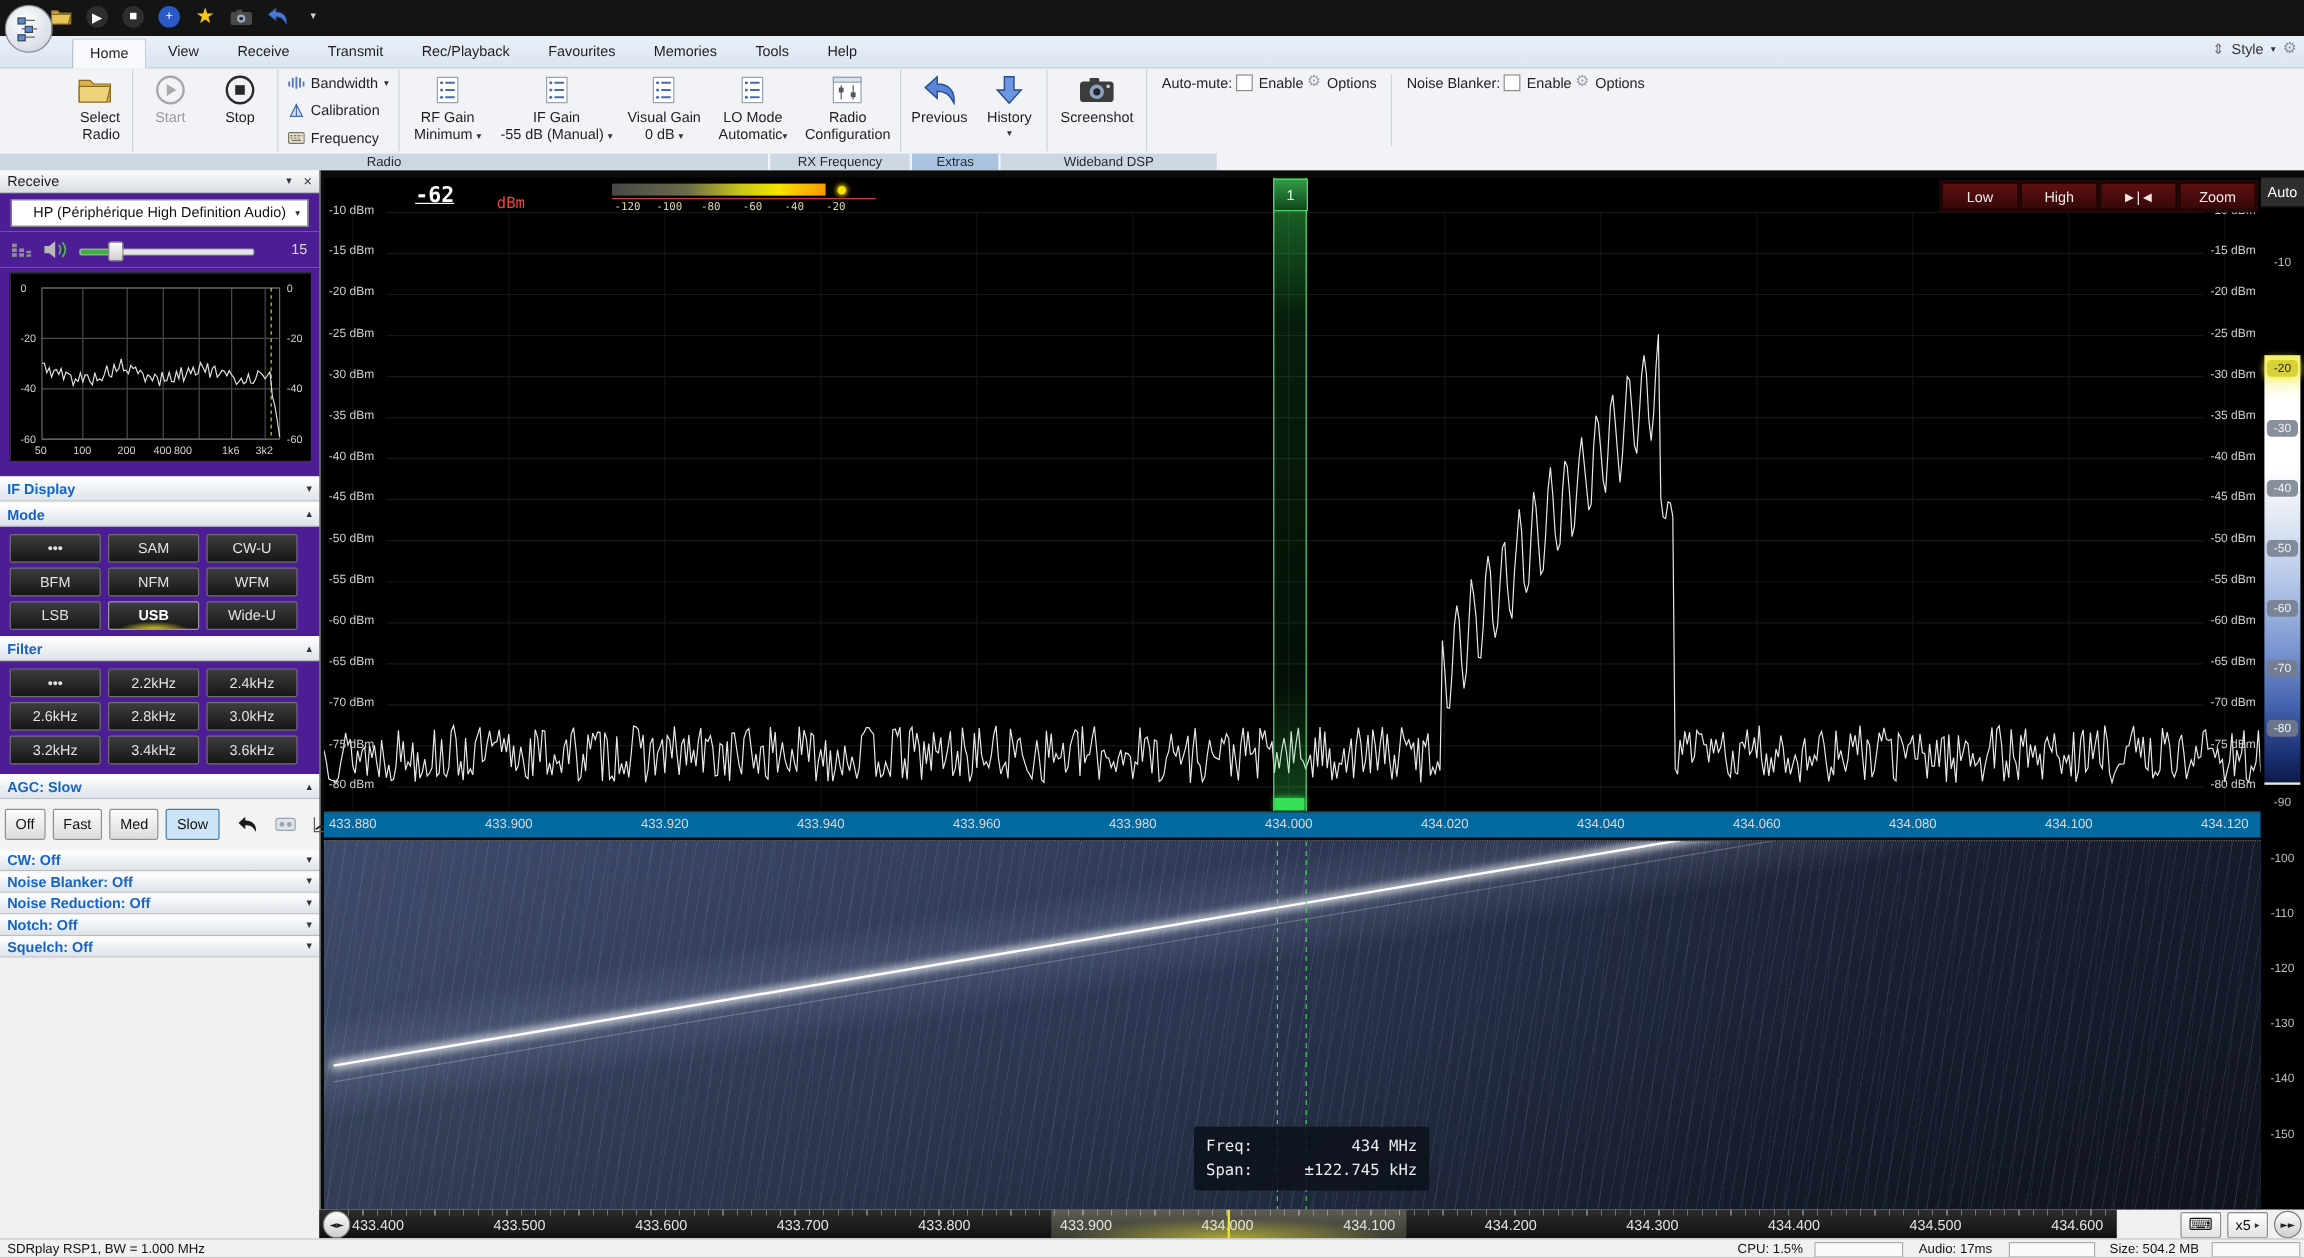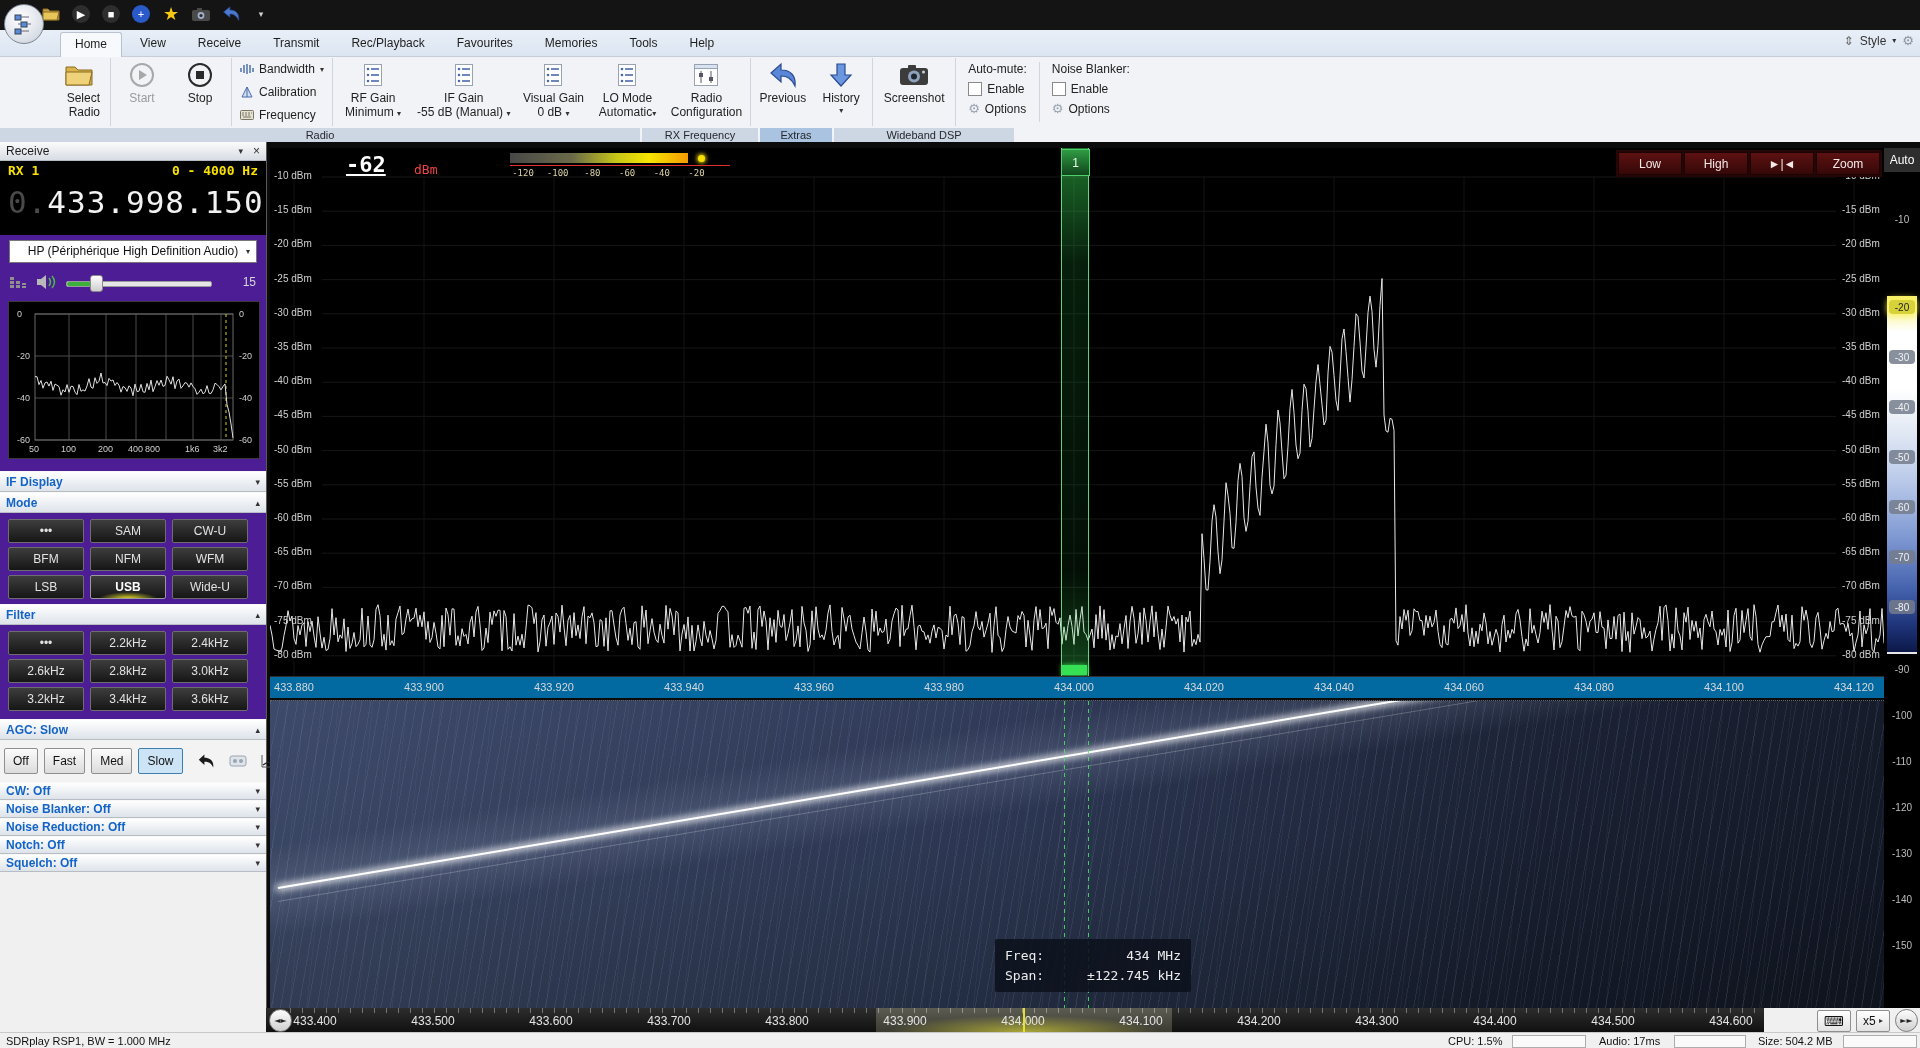--- a/index.html
+++ b/index.html
@@ -35,21 +35,21 @@
   .bigbtn.disabled{color:#9a9a9a;}
   .smallcol{display:flex;flex-direction:column;justify-content:center;gap:3px;padding:0 6px;}
   .smallbtn{display:flex;align-items:center;gap:5px;height:20px;color:#1e1e1e;white-space:nowrap;}
   .drop{font-size:8px;color:#333;font-family:"DejaVu Sans",sans-serif;}
   .grouplabels{position:absolute;left:0;top:98px;height:14px;width:1920px;display:flex;}
   .glabel{background:#cdd7e4;color:#25282e;font-size:11px;text-align:center;line-height:14px;
           border-right:2px solid #f1f3f7;}
   .glabel.hl{background:#a9c3e0;}
   .cb{width:12px;height:12px;border:1px solid #8a8a8a;background:#fff;display:inline-block;}
   .gear{font-family:"DejaVu Sans",sans-serif;color:#9aa3ad;font-size:13px;}
-  .wdsp-col{display:flex;flex-direction:column;gap:3px;padding:4px 10px 0 10px;}
+  .wdsp-col{display:flex;gap:3px;padding:4px 10px 0 10px;}
   .wdsp-row{display:flex;align-items:center;gap:5px;height:17px;}
 
   
   .main-bg{position:absolute;left:266px;top:142px;width:1654px;height:866px;background:#0b0b0b;}
 
   
   .left-panel{position:absolute;left:0;top:142px;width:266px;height:890px;background:#f0f0f0;
               border-right:1px solid #5a5a5a;display:flex;flex-direction:column;}
   .panel-hdr{height:18px;background:linear-gradient(#fbfbfb,#d8dde4);border-bottom:1px solid #b5bac2;
              display:flex;align-items:center;padding:0 6px;color:#1d1d1d;}
@@ -87,21 +87,21 @@
          background:radial-gradient(ellipse at center,rgba(255,244,40,.95),rgba(255,244,40,0) 70%);}
   .agc-body{height:42px;background:#f3f3f3;display:flex;align-items:center;padding:0 4px;gap:5px;}
   .ltbtn{height:24px;padding:0 8px;background:linear-gradient(#fbfbfb,#dcdcdc);border:1px solid #8f8f8f;
          border-radius:2px;display:flex;align-items:center;justify-content:center;color:#111;}
   .ltbtn.active{background:#cde4f7;border-color:#3c7fb1;}
   .agc-ico{margin-left:8px;display:flex;align-items:center;}
   .filler{flex:1;background:#f0f0f0;}
 
   
   .spectrum{position:absolute;left:270px;top:148px;width:1614px;height:550px;background:#000;overflow:hidden;}
-  .meter-val{position:absolute;left:76px;top:4px;color:#fff;font-size:22px;font-weight:bold;text-decoration:underline;}
+  .meter-val{position:absolute;left:76px;top:4px;color:#fff;font-size:18px;font-weight:bold;text-decoration:underline;}
   .meter-unit{position:absolute;left:144px;top:14px;color:#ef4444;font-size:13px;}
   .meter-bar{position:absolute;left:98px;top:5px;width:178px;height:10px;
              background:linear-gradient(90deg,#474747 0%,#6b6b4a 35%,#c8c518 60%,#f6e400 78%,#f49b00 100%);}
   .meter-dot{position:absolute;left:286px;top:7px;width:7px;height:7px;border-radius:50%;background:#f8e000;
              box-shadow:0 0 4px 1px #f8e000;}
   .meter-line{position:absolute;left:98px;top:17px;width:218px;height:1px;background:#e03030;}
   .mtick{position:absolute;top:20px;color:#ddd2a8;font-size:9px;transform:translateX(-50%);}
   .spec-btns{position:absolute;right:2px;top:2px;display:flex;gap:2px;background:#240606;padding:2px;}
   .rbtn{width:62px;height:21px;background:linear-gradient(#5d1111,#350808);border:1px solid #1c0404;
         color:#f2e8e8;display:flex;align-items:center;justify-content:center;font-size:12px;}
@@ -443,29 +443,20 @@
 <div class="main-bg"></div>
 
 <div class="left-panel">
   <div class="panel-hdr">
     <span>Receive</span>
     <span class="sp"></span>
     <span class="sec-caret">▾</span>
     <span style="margin-left:10px;color:#333;">×</span>
   </div>
 
-  <div class="freq-display blk">
-    <div class="rx-row mono">
-      <span>RX 1</span>
-      <span>0 - 4000 Hz</span>
-    </div>
-    <div class="freq-big mono">
-      <span class="dim">0.</span><span>433.998.150</span>
-    </div>
-  </div>
 
   <div class="dd-row blk">
     <div class="fake-select">
       <span>HP (Périphérique High Definition Audio)</span>
       <span class="drop">▾</span>
     </div>
   </div>
 
   <div class="vol-row blk">
     <svg width="16" height="15" viewBox="0 0 16 15">

